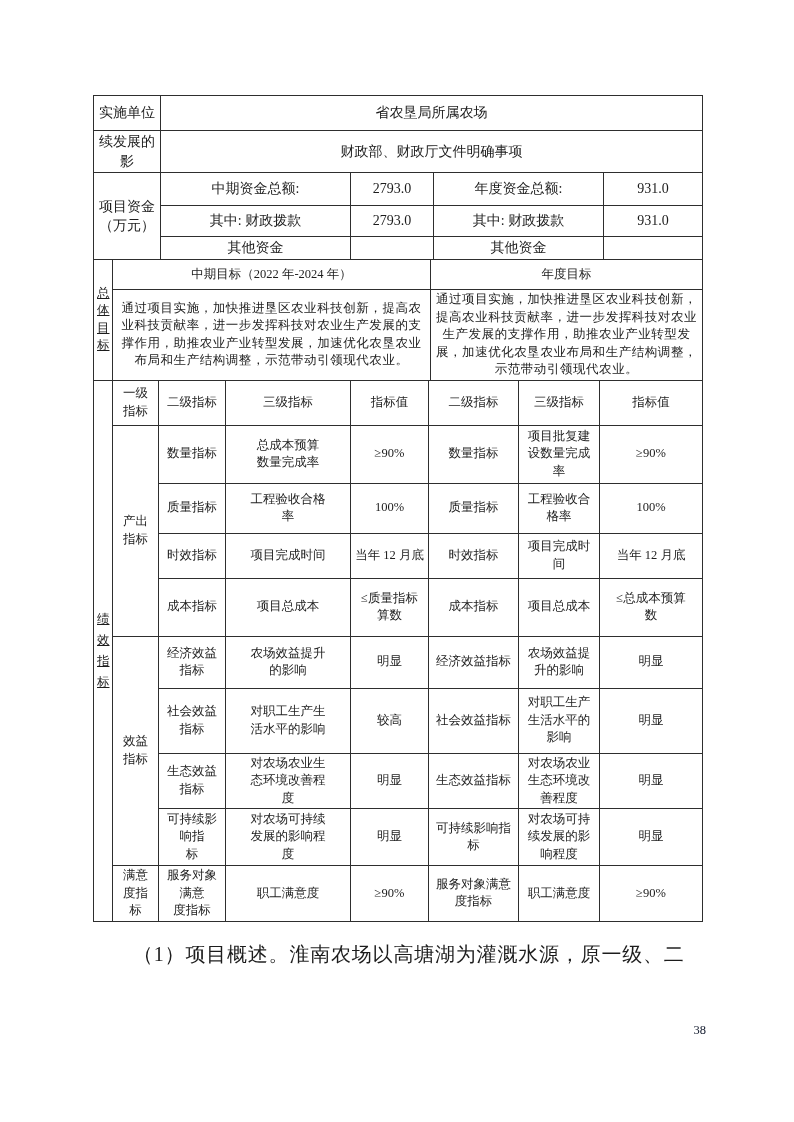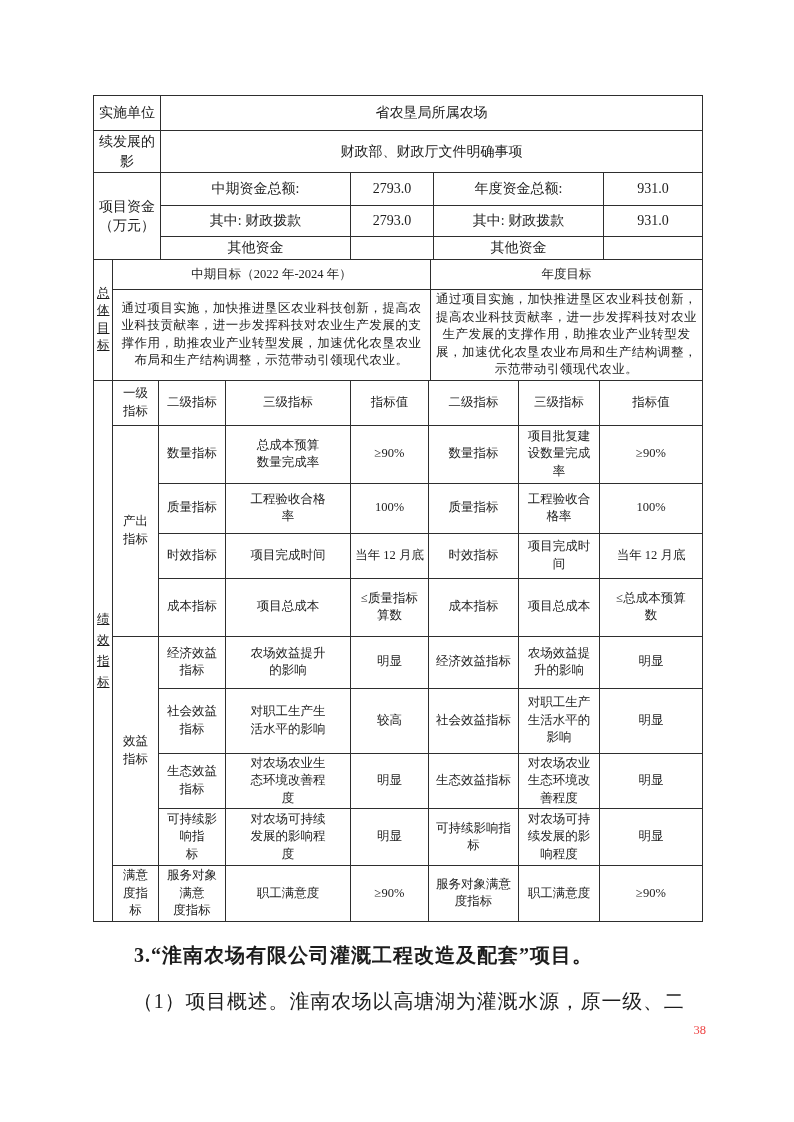--- a/index.html
+++ b/index.html
@@ -36,21 +36,21 @@
   td.left{text-align:left;padding-left:4px;}
   
   .heading{
     margin:19px 90px 0 134px;font-size:20px;font-weight:bold;
     letter-spacing:1px;line-height:28px;
   }
   .para{
     margin:17px 90px 0 133px;font-size:20px;letter-spacing:0.8px;line-height:30px;
   }
   .pagenum{
-    position:absolute;right:88px;bottom:84px;font-size:12.5px;color:#ef4444;
+    position:absolute;right:88px;bottom:84px;font-size:12.5px;color:#0f172a;
   }
 </style>
 </head>
 <body>
 
 <div class="page">
 
   <table class="t info">
     <colgroup>
         <col style="width:67px">
@@ -233,17 +233,16 @@
       <td class="left">职工满意度</td>
       <td>≥90%</td>
       <td>服务对象满意
 度指标</td>
       <td class="left">职工满意度</td>
       <td>≥90%</td>
     </tr>
   </tbody>
     </table>
 
-  <div class="heading">3.“淮南农场有限公司灌溉工程改造及配套”项目。</div>
   <div class="para">（1）项目概述。淮南农场以高塘湖为灌溉水源，原一级、二</div>
   <div class="pagenum">38</div>
 
 </div>
 
 </body></html>

